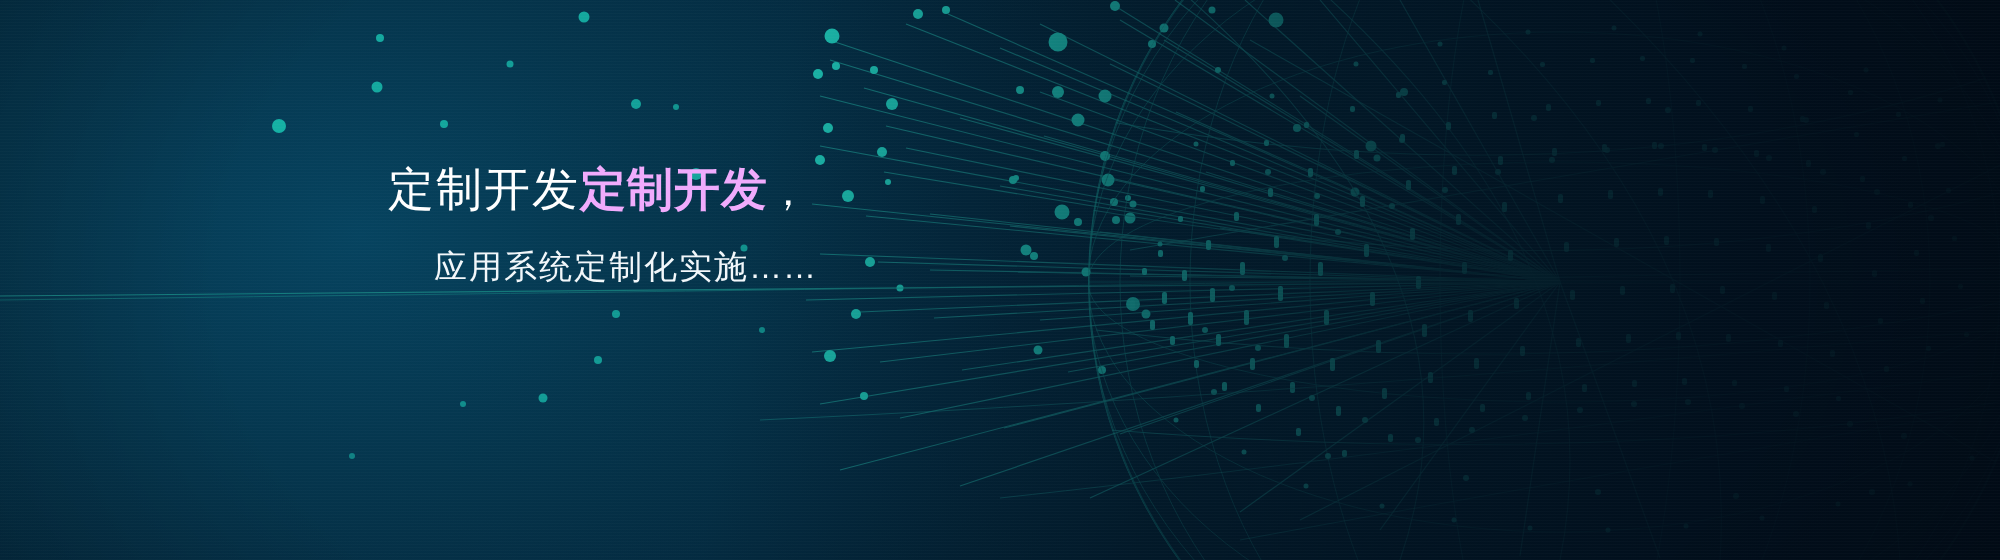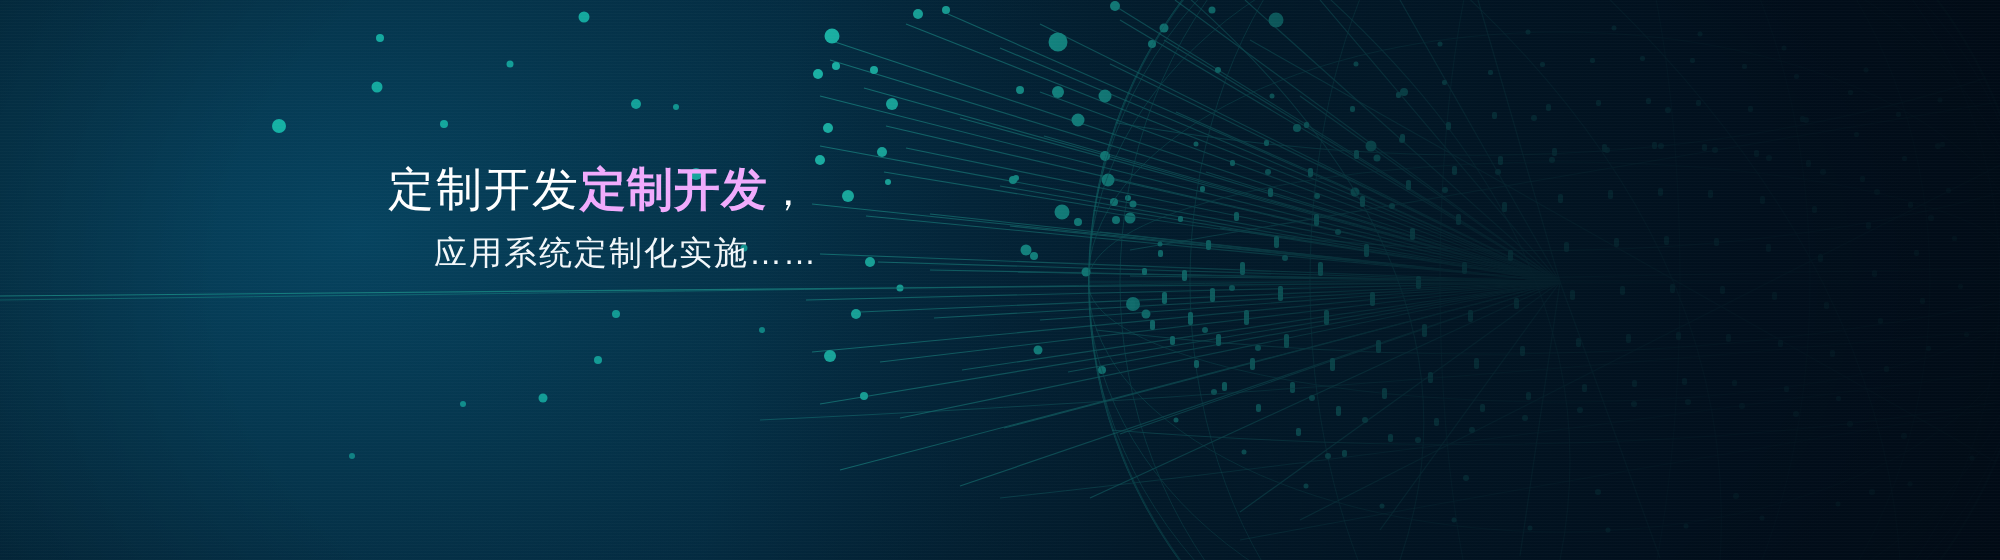--- a/index.html
+++ b/index.html
@@ -74,21 +74,21 @@
     color:#f0abfc;
     font-weight:700;
     letter-spacing:1px;
   }
   .headline .punct{
     color:#ffffff;
     font-weight:400;
     font-size:40px;
   }
   .subline{
-    margin:24px 0 0 46px;
+    margin:38px 0 0 46px;
     font-size:33px;
     line-height:1;
     letter-spacing:2px;
     color:#f2f7fa;
     font-weight:400;
     white-space:nowrap;
   }
   .subline .dots{ letter-spacing:1px; }
 </style>
 </head>

